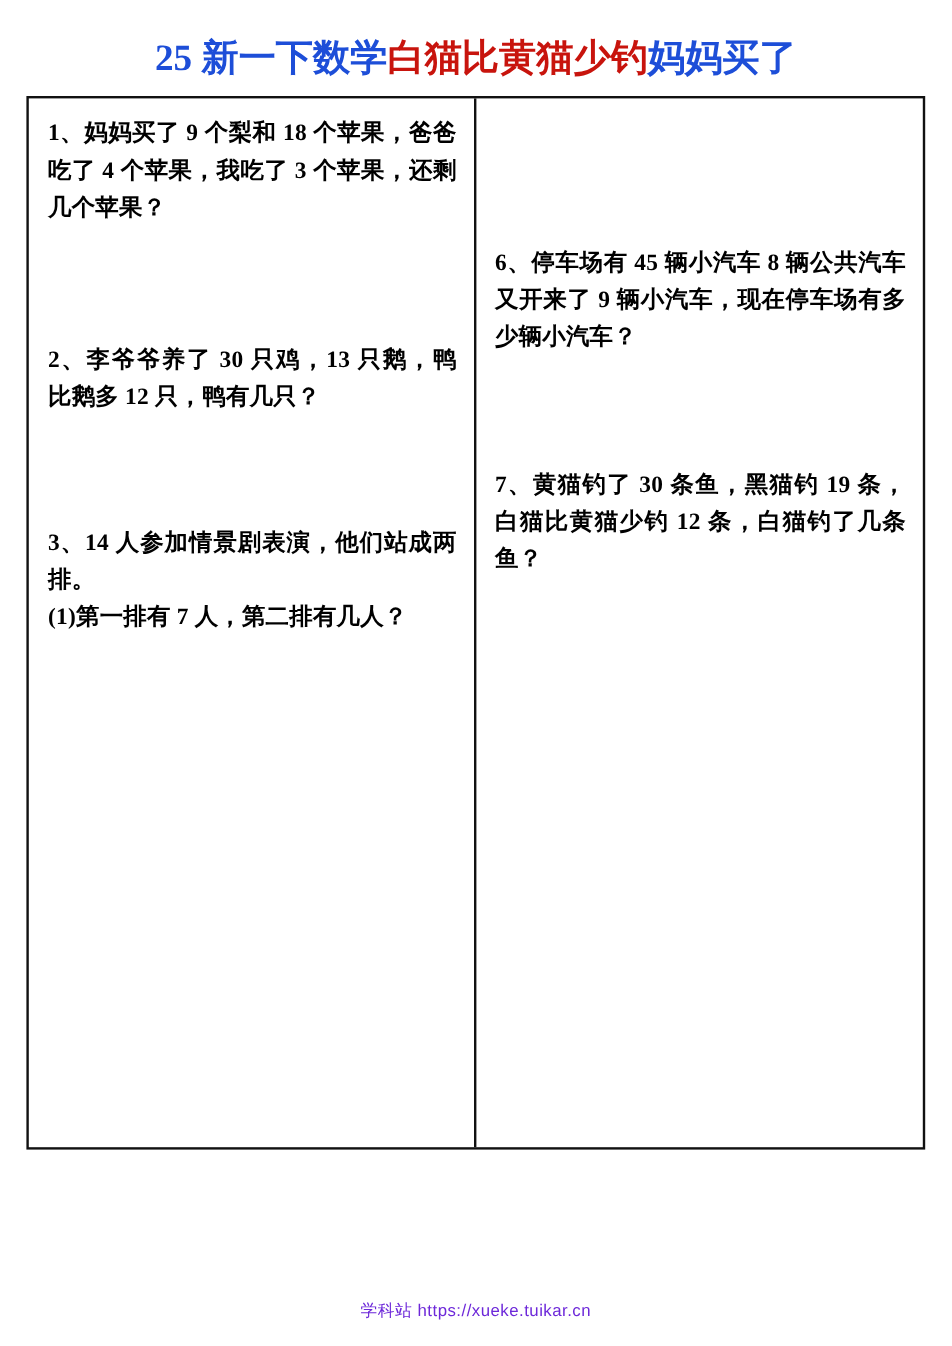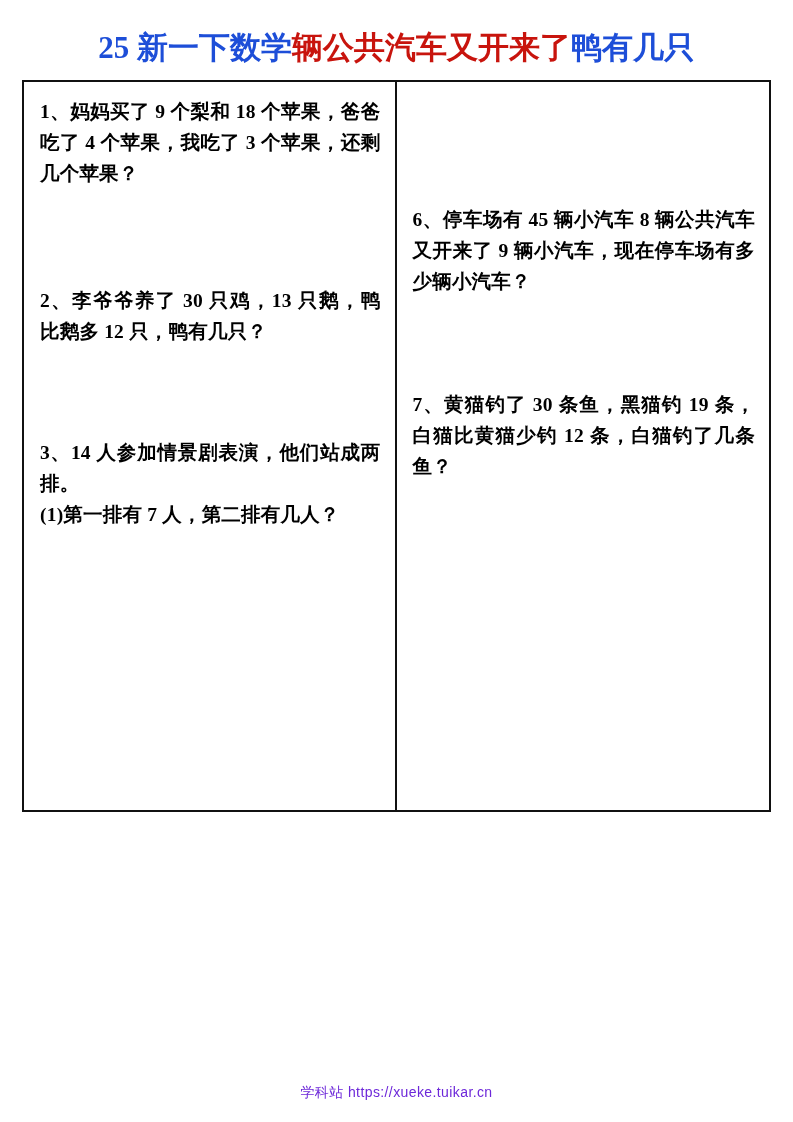--- a/index.html
+++ b/index.html
@@ -37,21 +37,21 @@
     margin: 0 0 10px 0;
     font-family: "Liberation Serif", "DejaVu Serif", serif;
   }
   .title .t-black { color: #1d4ed8; }
   .title .t-red   { color: #c8140d; }
 
   
   .frame {
     position: relative;
     border: 2px solid #111111;
-    height: 732px;
+    height: 878px;
     box-sizing: border-box;
     display: flex;
   }
   .col {
     box-sizing: border-box;
     flex: 1 1 50%;
     position: relative;
     padding: 14px 14px 0 16px;
   }
   .col-left {
@@ -92,21 +92,21 @@
   .footer .site {
     font-family: "Liberation Sans", sans-serif;
   }
 </style>
 </head>
 <body>
 
 <div class="page">
 
   <h1 class="title">
-    <span class="t-black">25 新一下数学</span><span class="t-red">辆公共汽车又开来了</span><span class="t-black">鸭有几只</span>
+    <span class="t-black">25 新一下数学</span><span class="t-red">白猫比黄猫少钓</span><span class="t-black">妈妈买了</span>
   </h1>
 
   <div class="frame">
 
     <div class="col col-left">
       <div class="q">1、妈妈买了 9 个梨和 18 个苹果，爸爸吃了 4 个苹果，我吃了 3 个苹果，还剩几个苹果？</div>
       <div class="sp-a"></div>
       <div class="q">2、李爷爷养了 30 只鸡，13 只鹅，鸭比鹅多 12 只，鸭有几只？</div>
       <div class="sp-b"></div>
       <div class="q">3、14 人参加情景剧表演，他们站成两排。</div>

